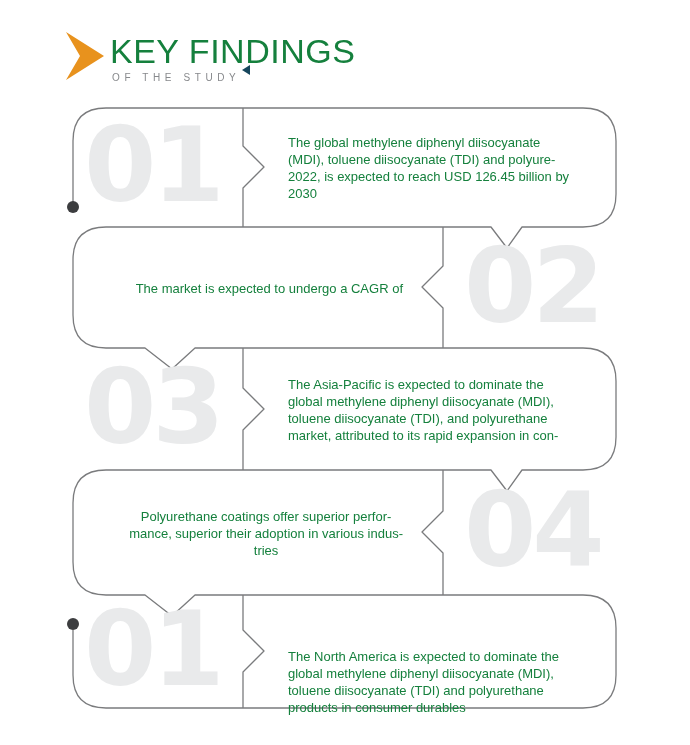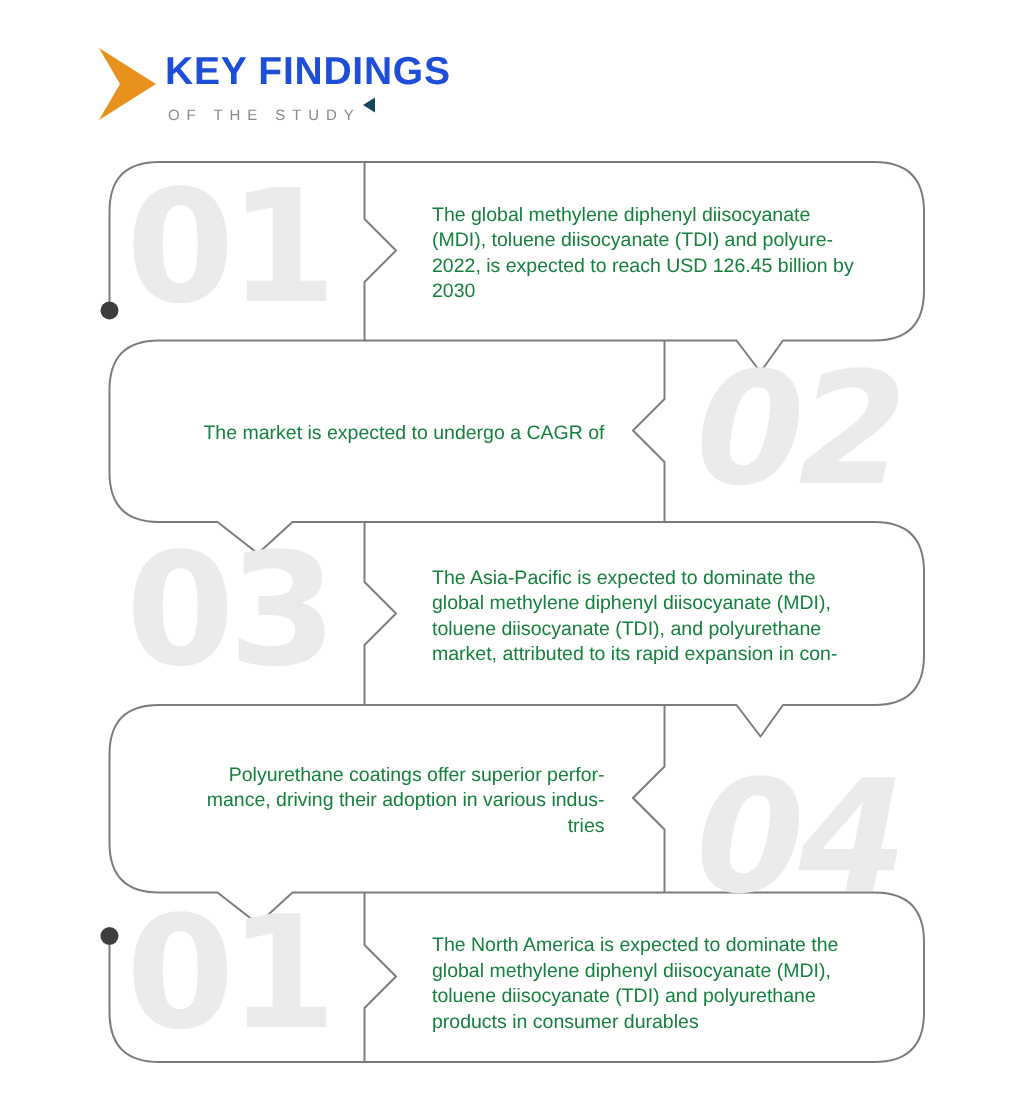--- a/index.html
+++ b/index.html
@@ -1,43 +1,43 @@
 <!DOCTYPE html>
 <html><head>
 <meta charset="utf-8">
 <style>
   html,body{margin:0;padding:0;background:#ffffff;}
   body{width:690px;height:745px;position:relative;font-family:"Liberation Sans",sans-serif;overflow:hidden;}
 
   
   .logo{position:absolute;left:66px;top:30px;}
   .logo-arrow{position:absolute;left:0;top:2px;}
-  .logo-title{position:absolute;left:44px;top:2px;font-size:26px;font-weight:bold;
-              color:#1d4ed8;letter-spacing:.5px;white-space:nowrap;}
+  .logo-title{position:absolute;left:44px;top:2px;font-size:34px;font-weight:normal;
+              color:#15803d;letter-spacing:.5px;white-space:nowrap;}
   .logo-sub{position:absolute;left:46px;top:42px;font-size:10px;color:#87898c;
             letter-spacing:4.6px;white-space:nowrap;}
   .logo-dot{position:absolute;left:176px;top:35px;width:0;height:0;
             border-top:5px solid transparent;border-bottom:5px solid transparent;
             border-right:8px solid #16465c;}
 
   
   .flow-svg{position:absolute;left:0;top:0;}
 
   
   .num{position:absolute;font-family:"DejaVu Sans",sans-serif;font-weight:bold;
        font-size:104px;letter-spacing:-4px;color:#e9eaeb;line-height:1;
        transform:translateY(-54%);width:150px;}
   .num-left{left:84px;}
-  .num-right{left:464px;font-style:italic;}
+  .num-right{left:464px;}
 
   
   .txt{position:absolute;color:#15803d;font-size:13px;line-height:17px;
        transform:translateY(-50%);}
   .txt-left{left:288px;text-align:left;}
-  .txt-right{right:287px;text-align:right;}
+  .txt-right{right:287px;text-align:center;}
   .txt .line{white-space:nowrap;}
 </style>
 </head>
 <body>
 
 <div class="logo">
   <svg class="logo-arrow" width="40" height="48" viewBox="0 0 40 48">
     <polygon points="0,0 38,24 0,48 14,24" fill="#E8921D"></polygon>
   </svg>
   <div class="logo-title">KEY FINDINGS</div>
@@ -86,29 +86,29 @@
   <div class="num num-left" style="top:411px">03</div>
   <div class="txt txt-left" style="top:410px">
     <div class="line">The Asia-Pacific is expected to dominate the</div>
     <div class="line">global methylene diphenyl diisocyanate (MDI),</div>
     <div class="line">toluene diisocyanate (TDI), and polyurethane</div>
     <div class="line">market, attributed to its rapid expansion in con-</div>
   </div>
 </div>
 
 <div>
-  <div class="num num-right" style="top:562px">04</div>
+  <div class="num num-right" style="top:534px">04</div>
   <div class="txt txt-right" style="top:533px">
     <div class="line">Polyurethane coatings offer superior perfor-</div>
-    <div class="line">mance, driving their adoption in various indus-</div>
+    <div class="line">mance, superior their adoption in various indus-</div>
     <div class="line">tries</div>
   </div>
 </div>
 
 <div>
   <div class="num num-left" style="top:653px">01</div>
-  <div class="txt txt-left" style="top:655px">
+  <div class="txt txt-left" style="top:682px">
     <div class="line">The North America is expected to dominate the</div>
     <div class="line">global methylene diphenyl diisocyanate (MDI),</div>
     <div class="line">toluene diisocyanate (TDI) and polyurethane</div>
     <div class="line">products in consumer durables</div>
   </div>
 </div>
 
 </body></html>

